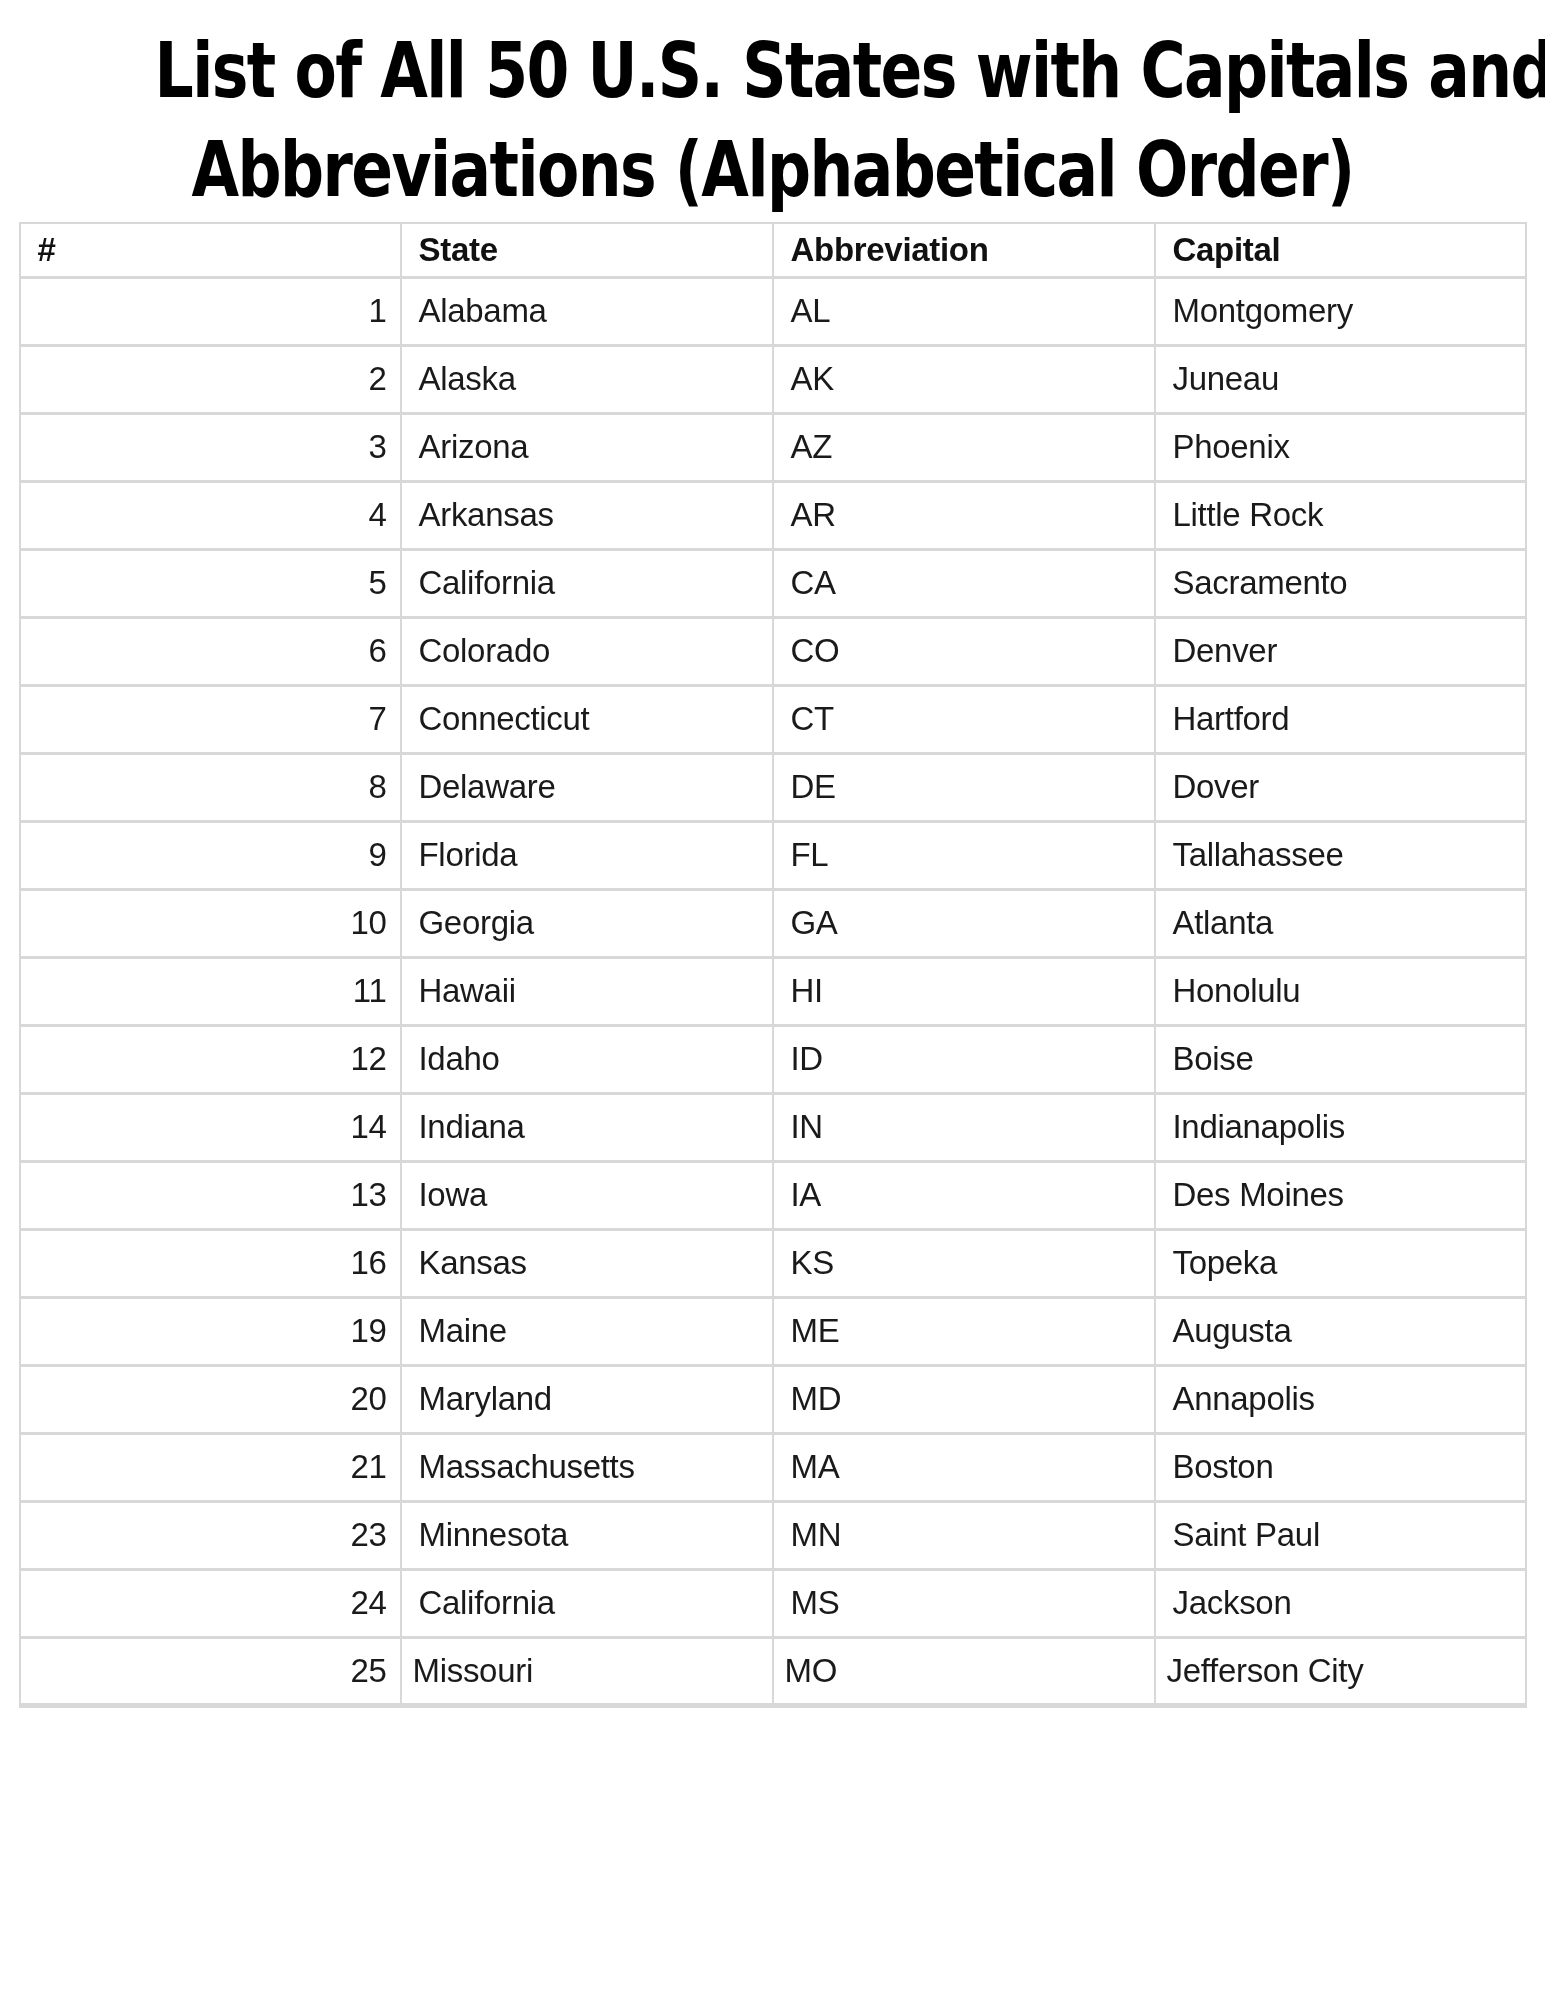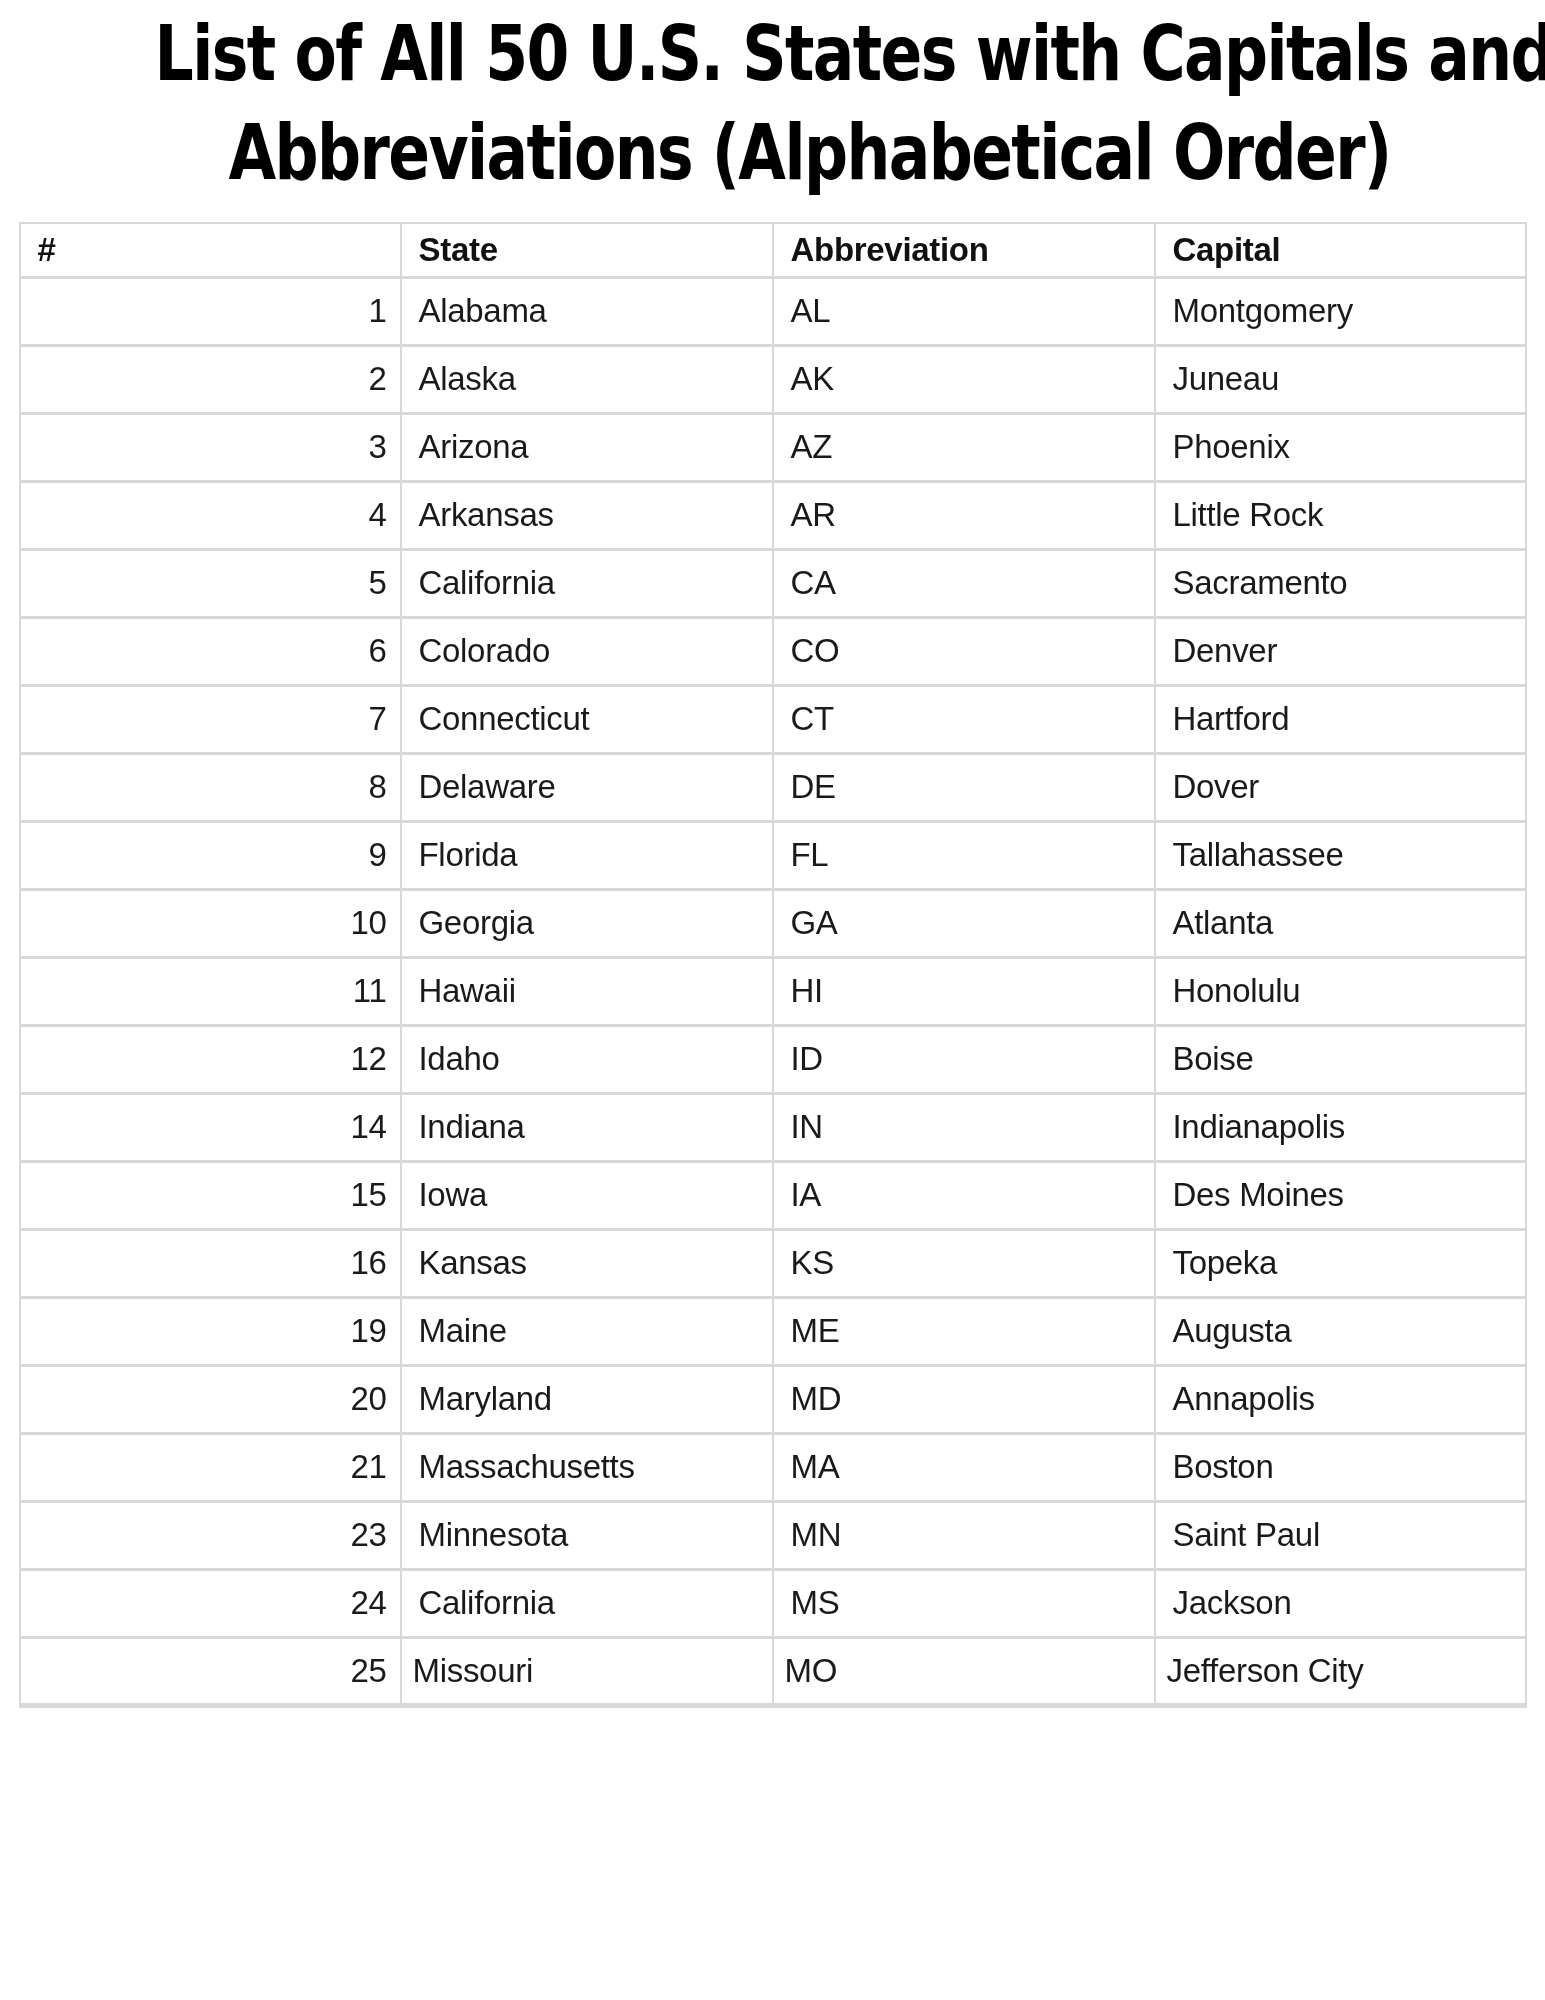--- a/index.html
+++ b/index.html
@@ -10,24 +10,24 @@
   }
   .page {
     width: 1545px;
     height: 2000px;
     background: #ffffff;
     overflow: hidden;
   }
 
   
   .title-block {
-    padding-top: 4px;
+    padding-top: 21px;
     height: 210px;
     margin-bottom: 12px;
-    text-align: right;
+    text-align: center;
     color: #000000;
   }
   .title-line {
     display: block;
     white-space: nowrap;
     font-family: "DejaVu Sans", sans-serif;
     font-weight: 800;
     font-size: 77px;
     line-height: 99px;
     letter-spacing: -2px;
@@ -179,21 +179,21 @@
     <td class="txt">ID</td>
     <td class="txt">Boise</td>
   </tr>
         <tr>
     <td class="num">14</td>
     <td class="txt">Indiana</td>
     <td class="txt">IN</td>
     <td class="txt">Indianapolis</td>
   </tr>
         <tr>
-    <td class="num">15</td>
+    <td class="num">13</td>
     <td class="txt">Iowa</td>
     <td class="txt">IA</td>
     <td class="txt">Des Moines</td>
   </tr>
         <tr>
     <td class="num">16</td>
     <td class="txt">Kansas</td>
     <td class="txt">KS</td>
     <td class="txt">Topeka</td>
   </tr>

